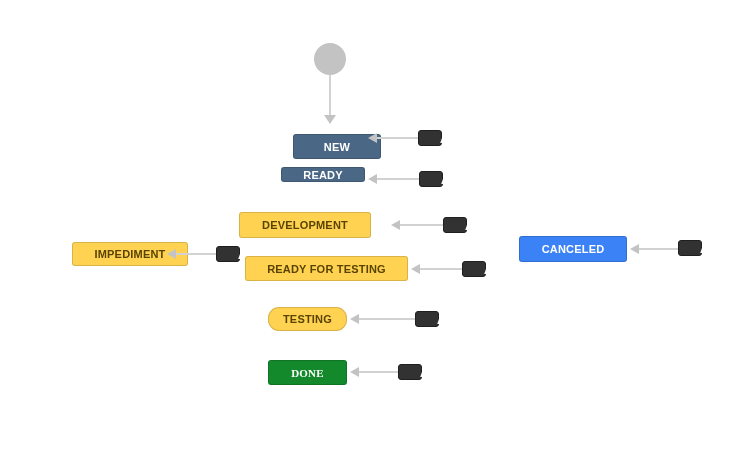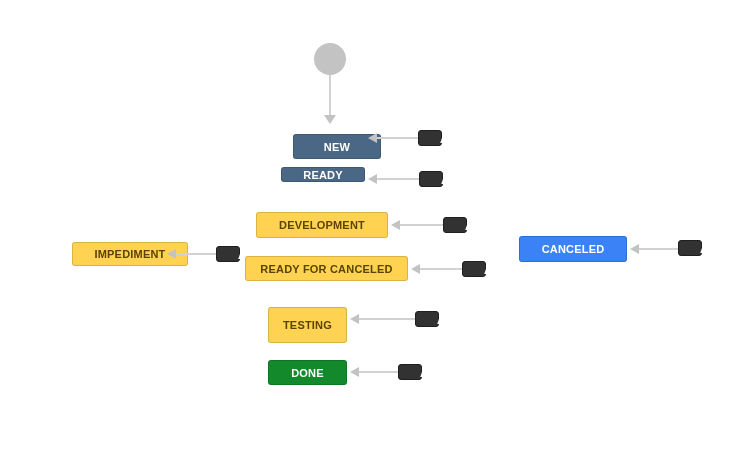--- a/index.html
+++ b/index.html
@@ -80,43 +80,43 @@
   <div class="status-box light-text" style="left: 293px; top: 126px; width: 88px; height: 25px; background-color: rgb(74, 103, 133); margin-top: 8px;">NEW</div>
   <div class="arrow-head-left" style="left:368px; top:133px;"></div>
   <div class="arrow-line" style="left: 377px; top: 137px; width: 41px; background-color: rgb(210, 210, 210);"></div>
   <div class="all-badge" style="left: 418px; top: 130px; background-color: rgb(50, 50, 50);">All</div>
 
   <div class="status-box light-text" style="left: 281px; top: 167px; width: 84px; height: 15px; background-color: rgb(74, 103, 133);">READY</div>
   <div class="arrow-head-left" style="left:368px; top:174px;"></div>
   <div class="arrow-line" style="left: 377px; top: 178px; width: 42px; background-color: rgb(210, 210, 210);"></div>
   <div class="all-badge" style="left: 419px; top: 171px; background-color: rgb(50, 50, 50);">All</div>
 
-  <div class="status-box dark-text" style="left: 256px; top: 212px; width: 132px; height: 26px; background-color: rgb(255, 211, 81);">DEVELOPMENT</div>
+  <div class="status-box dark-text" style="left: 239px; top: 212px; width: 132px; height: 26px; background-color: rgb(255, 211, 81);">DEVELOPMENT</div>
   <div class="arrow-head-left" style="left:391px; top:220px;"></div>
   <div class="arrow-line" style="left: 400px; top: 224px; width: 43px; background-color: rgb(210, 210, 210);"></div>
   <div class="all-badge" style="left: 443px; top: 217px; background-color: rgb(50, 50, 50);">All</div>
 
   <div class="status-box dark-text" style="left: 48px; top: 242px; width: 116px; height: 24px; background-color: rgb(255, 211, 81); margin-left: 24px;">IMPEDIMENT</div>
   <div class="arrow-head-left" style="left:167px; top:249px;"></div>
   <div class="arrow-line" style="left: 176px; top: 253px; width: 40px; background-color: rgb(210, 210, 210);"></div>
   <div class="all-badge" style="left: 216px; top: 246px; background-color: rgb(50, 50, 50);">All</div>
 
-  <div class="status-box dark-text" style="left: 245px; top: 256px; width: 163px; height: 25px; background-color: rgb(255, 211, 81);">READY FOR CANCELED</div>
+  <div class="status-box dark-text" style="left: 245px; top: 256px; width: 163px; height: 25px; background-color: rgb(255, 211, 81);">READY FOR TESTING</div>
   <div class="arrow-head-left" style="left:411px; top:264px;"></div>
   <div class="arrow-line" style="left: 420px; top: 268px; width: 42px; background-color: rgb(210, 210, 210);"></div>
   <div class="all-badge" style="left: 462px; top: 261px; background-color: rgb(50, 50, 50);">All</div>
 
   <div class="status-box light-text" style="left: 519px; top: 236px; width: 108px; height: 26px; background-color: #3b82f6;">CANCELED</div>
   <div class="arrow-head-left" style="left:630px; top:244px;"></div>
   <div class="arrow-line" style="left: 639px; top: 248px; width: 39px; background-color: rgb(210, 210, 210);"></div>
   <div class="all-badge" style="left: 678px; top: 240px; background-color: rgb(50, 50, 50);">All</div>
 
-  <div class="status-box dark-text" style="left: 268px; top: 307px; width: 79px; height: 36px; background-color: rgb(255, 211, 81);">TESTING</div>
+  <div class="status-box dark-text" style="left: 268px; top: 307px; width: 79px; height: 24px; background-color: rgb(255, 211, 81); border-radius: 11px;">TESTING</div>
   <div class="arrow-head-left" style="left:350px; top:314px;"></div>
   <div class="arrow-line" style="left: 359px; top: 318px; width: 56px; background-color: rgb(210, 210, 210);"></div>
   <div class="all-badge" style="left: 415px; top: 311px; background-color: rgb(50, 50, 50);">All</div>
 
-  <div class="status-box light-text" style="left: 268px; top: 360px; width: 79px; height: 25px; background-color: rgb(20, 137, 44);">DONE</div>
+  <div class="status-box light-text" style="left: 268px; top: 360px; width: 79px; height: 25px; background-color: rgb(20, 137, 44); font-family: Liberation Serif, serif;">DONE</div>
   <div class="arrow-head-left" style="left:350px; top:367px;"></div>
   <div class="arrow-line" style="left: 359px; top: 371px; width: 39px; background-color: rgb(210, 210, 210);"></div>
   <div class="all-badge" style="left: 398px; top: 364px; background-color: rgb(50, 50, 50);">All</div>
 
 </div>
 
 </body></html>

